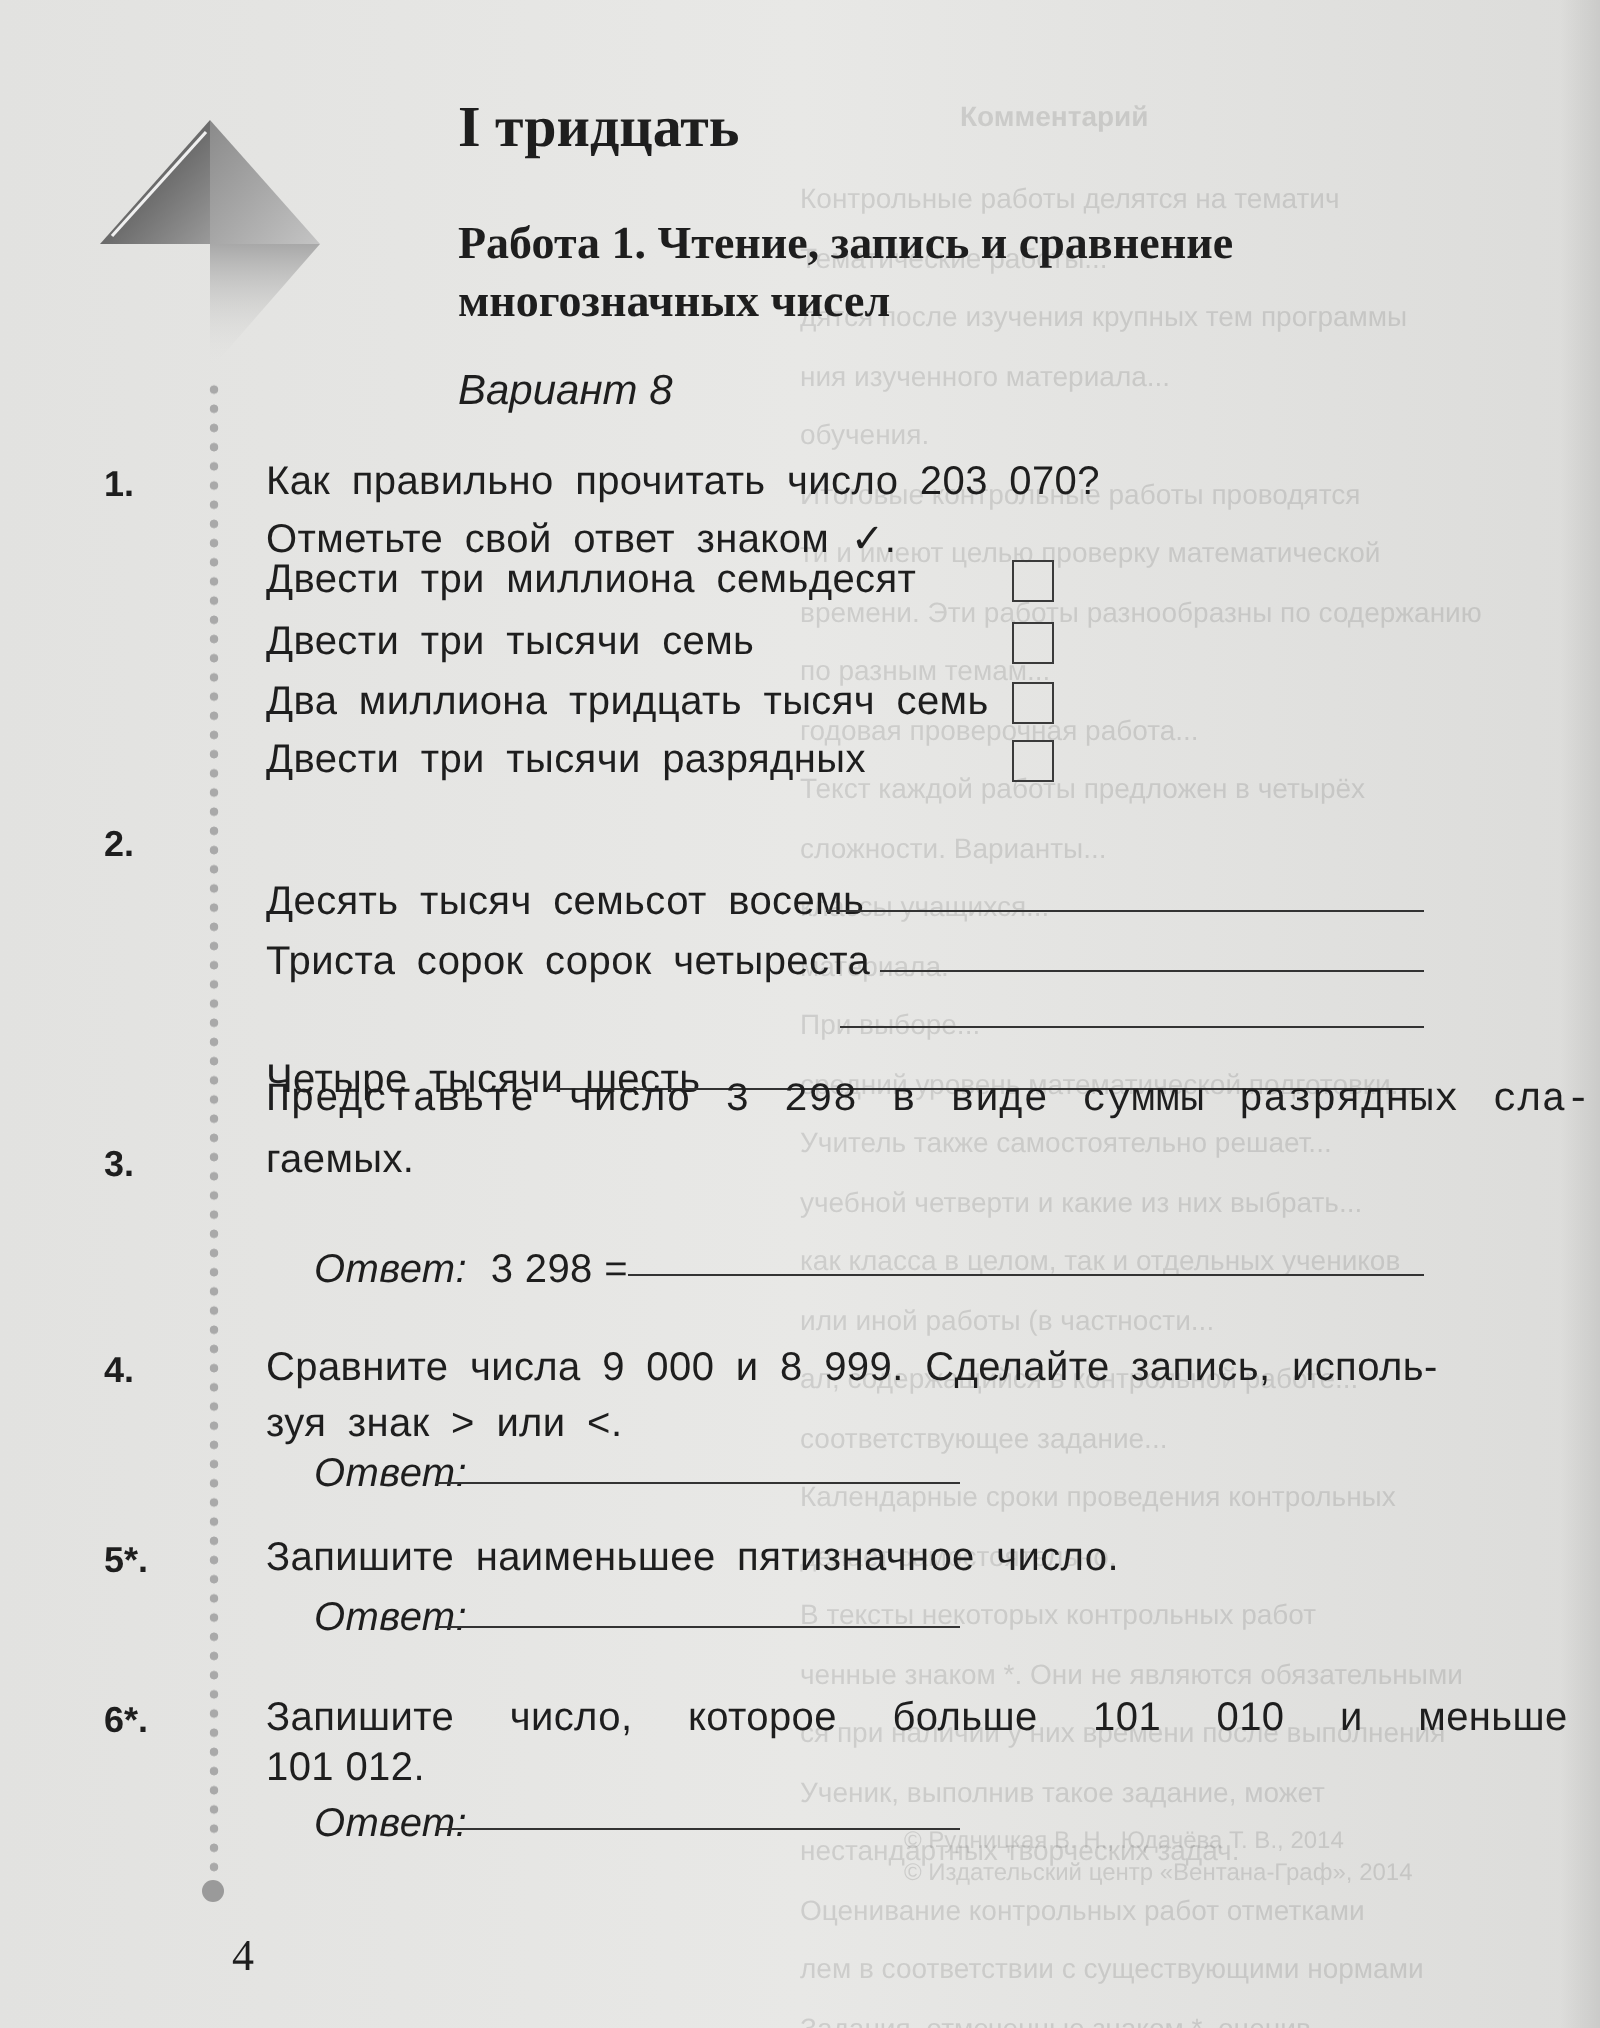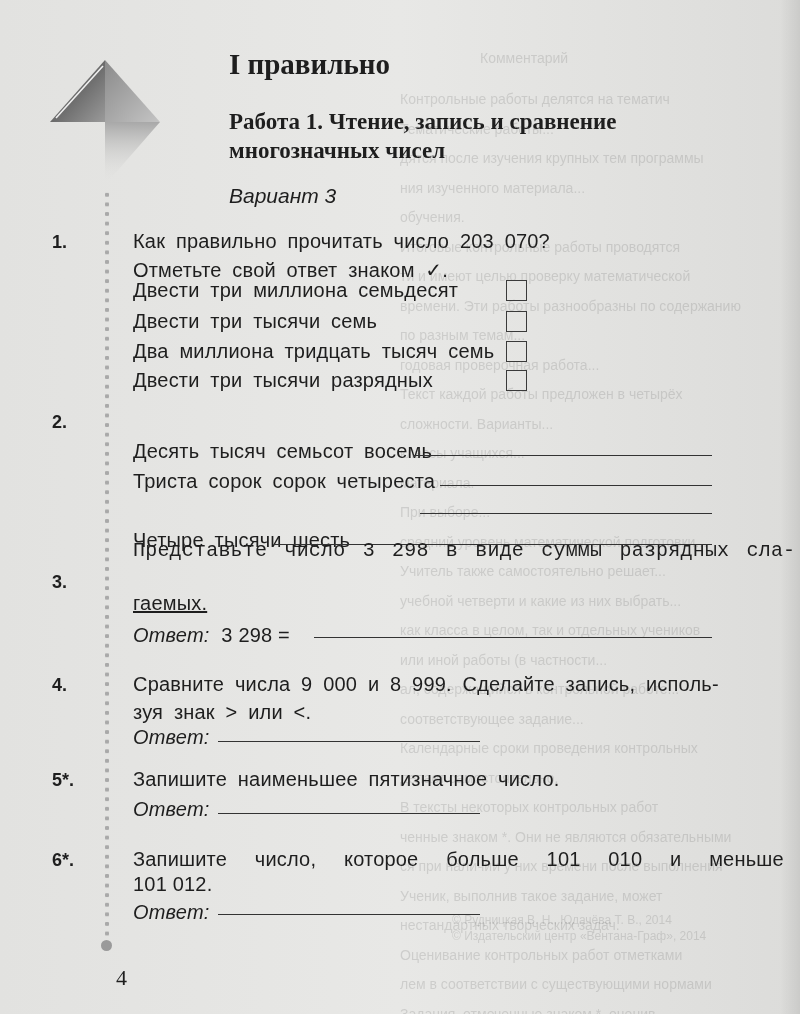--- a/index.html
+++ b/index.html
@@ -38,37 +38,37 @@
     font-style:italic; font-size:21px;
   }
   .qnum { position:absolute; left:52px; font-weight:bold; font-size:18px; }
   .txt { position:absolute; left:133px; font-size:20px; line-height:30px; letter-spacing:0.2px; white-space:nowrap; }
   .wordsp { word-spacing:5px; }
   .box {
     position:absolute; left:506px; width:19px; height:19px;
     border:1.5px solid #3a3a3a; background:transparent;
   }
   .line { position:absolute; border-bottom:1.4px solid #333; height:0; }
-  .ans { font-style:italic; }
+  .ans { font-style:italic;margin-left:24px; }
   .pagenum {
     position:absolute; left:116px; top:965px;
     font-family:"Liberation Serif", serif; font-size:22px;
   }
   .ghost {
     position:absolute; color:rgba(70,70,70,0.16); font-size:14px; line-height:29.5px;
     white-space:nowrap; pointer-events:none;
   }
 </style>
 </head>
 <body>
 
 <div class="page">
   <div class="bleed"></div>
 
-  <div class="ghost" style="left:480px;top:44px;font-weight:normal;">Комментарий</div>
+  <div class="ghost" style="left:480px;top:44px;font-weight:bold;">Комментарий</div>
   <div class="ghost" style="left:400px;top:85px;">Контрольные работы делятся на тематич<br>Тематические работы...<br>дятся после изучения крупных тем программы<br>ния изученного материала...<br>обучения.<br>Итоговые контрольные работы проводятся<br>ти и имеют целью проверку математической<br>времени. Эти работы разнообразны по содержанию<br>по разным темам...<br>годовая проверочная работа...<br>Текст каждой работы предложен в четырёх<br>сложности. Варианты...<br>классы учащихся...<br>материала.<br>При выборе...<br>средний уровень математической подготовки...<br>Учитель также самостоятельно решает...<br>учебной четверти и какие из них выбрать...<br>как класса в целом, так и отдельных учеников<br>или иной работы (в частности...<br>ал, содержащийся в контрольной работе...<br>соответствующее задание...<br>Календарные сроки проведения контрольных<br>делает самостоятельно.<br>В тексты некоторых контрольных работ<br>ченные знаком *. Они не являются обязательными<br>ся при наличии у них времени после выполнения<br>Ученик, выполнив такое задание, может<br>нестандартных творческих задач.<br>Оценивание контрольных работ отметками<br>лем в соответствии с существующими нормами<br>Задания, отмеченные знаком *, оценив<br>не влиять на отметку...</div>
   <div class="ghost" style="left:452px;top:912px;font-size:12px;line-height:16px;">© Рудницкая В. Н., Юдачёва Т. В., 2014<br>© Издательский центр «Вентана-Граф», 2014</div>
 
   <svg class="deco" viewBox="0 0 110 160">
     <defs>
       <linearGradient id="g1" x1="0" y1="0" x2="1" y2="1">
         <stop offset="0" stop-color="#3a3a3a"></stop>
         <stop offset="1" stop-color="#9a9a9a"></stop>
       </linearGradient>
       <linearGradient id="g2" x1="0" y1="0" x2="1" y2="1">
@@ -82,26 +82,26 @@
     </defs>
     <polygon points="55,0 0,62 55,62" fill="url(#g1)"></polygon>
     <line x1="53" y1="6" x2="6" y2="58" stroke="#f0f0f0" stroke-width="1.6"></line>
     <polygon points="55,0 55,62 110,62" fill="url(#g2)"></polygon>
     <polygon points="55,62 110,62 55,125" fill="url(#g3)"></polygon>
   </svg>
 
   <div class="dots"></div>
   <div class="bigdot"></div>
 
-  <div class="quarter">I правильно</div>
+  <div class="quarter">I тридцать</div>
   <div class="work-title">
     <div>Работа 1. Чтение, запись и сравнение</div>
     <div>многозначных чисел</div>
   </div>
-  <div class="variant">Вариант 3</div>
+  <div class="variant">Вариант 8</div>
 
   <div class="qnum" style="top:232px;">1.</div>
   <div class="txt wordsp" style="top:226px;">Как правильно прочитать число 203 070?</div>
   <div class="txt wordsp" style="top:255px;">Отметьте свой ответ знаком ✓.</div>
 
   <div class="txt wordsp" style="top:275px;">Двести три миллиона семьдесят</div>
   <div class="box" style="top:280px;"></div>
   <div class="txt wordsp" style="top:306px;">Двести три тысячи семь</div>
   <div class="box" style="top:311px;"></div>
   <div class="txt wordsp" style="top:336px;">Два миллиона тридцать тысяч семь</div>
@@ -114,21 +114,21 @@
   <div class="txt wordsp" style="top:436px;">Десять тысяч семьсот восемь</div>
   <div class="line" style="left:413px;top:455px;width:299px;"></div>
   <div class="txt wordsp" style="top:466px;">Триста сорок сорок четыреста</div>
   <div class="line" style="left:440px;top:485px;width:272px;"></div>
   <div class="line" style="left:420px;top:513px;width:292px;"></div>
   <div class="txt wordsp" style="top:525px;">Четыре тысячи шесть</div>
   <div class="line" style="left:274px;top:544px;width:438px;"></div>
 
   <div class="qnum" style="top:572px;">3.</div>
   <div class="txt wordsp" style="top:536px;font-family:Liberation Mono, monospace;">Представьте число 3 298 в виде суммы разрядных сла-</div>
-  <div class="txt" style="top:588px;text-decoration:underline;">гаемых.</div>
+  <div class="txt" style="top:565px;">гаемых.</div>
   <div class="txt" style="top:620px;">
     <span class="ans">Ответ:</span>
     <span style="margin-left:6px;">3 298 =</span>
   </div>
   <div class="line" style="left:314px;top:637px;width:398px;"></div>
 
   <div class="qnum" style="top:675px;">4.</div>
   <div class="txt wordsp" style="top:669px;">Сравните числа 9 000 и 8 999. Сделайте запись, исполь-</div>
   <div class="txt wordsp" style="top:697px;">зуя знак &gt; или &lt;.</div>
   <div class="txt ans" style="top:722px;">Ответ:</div>

